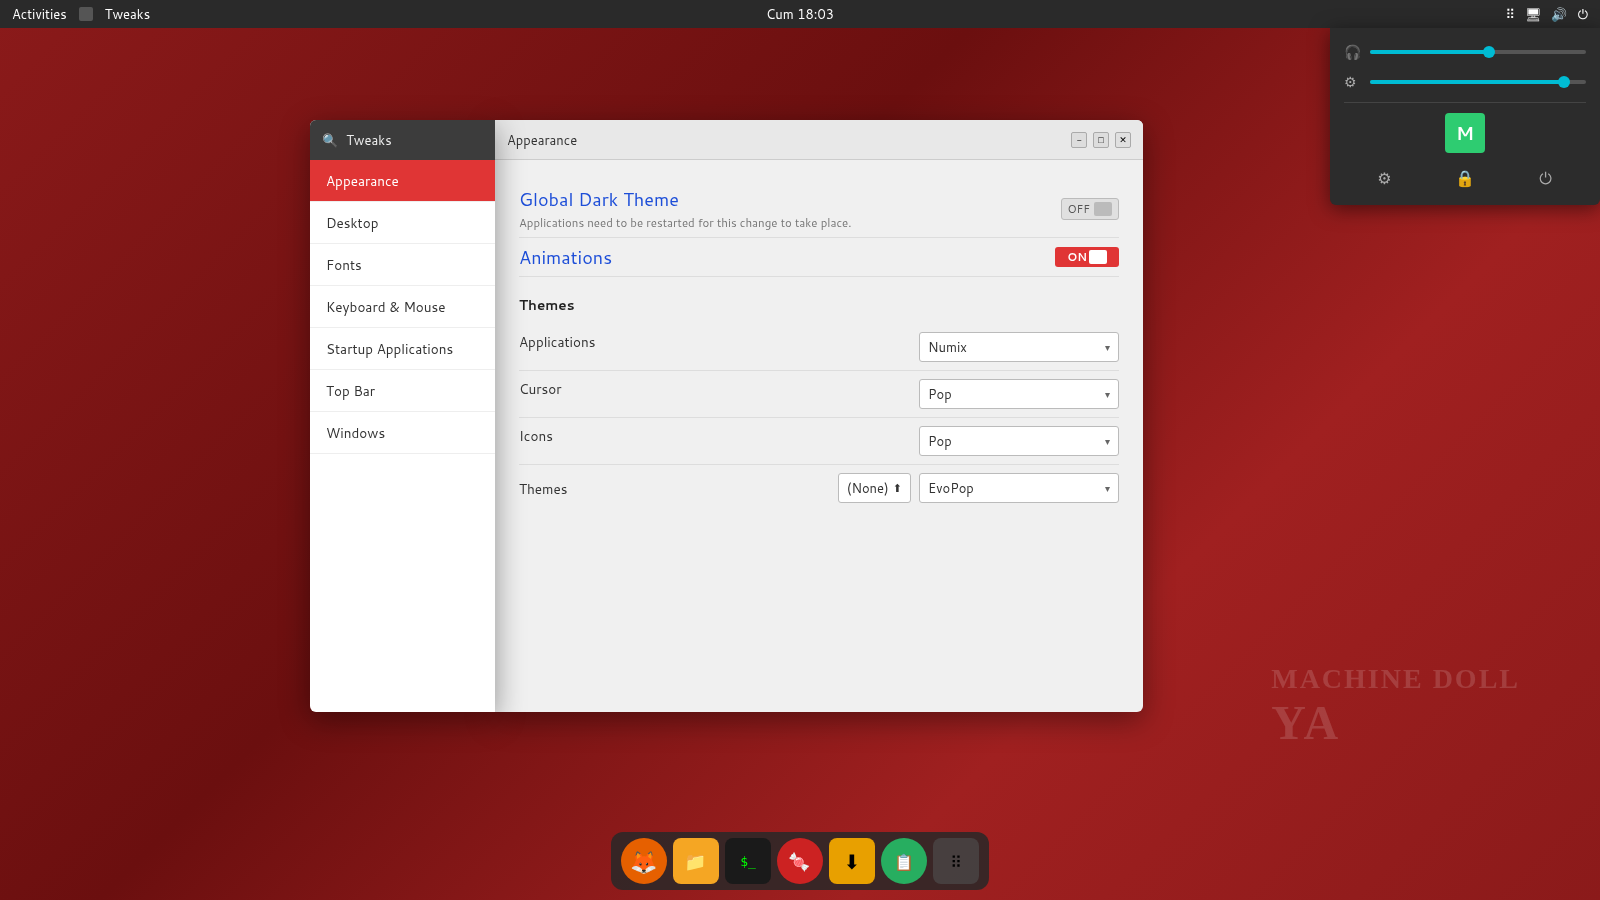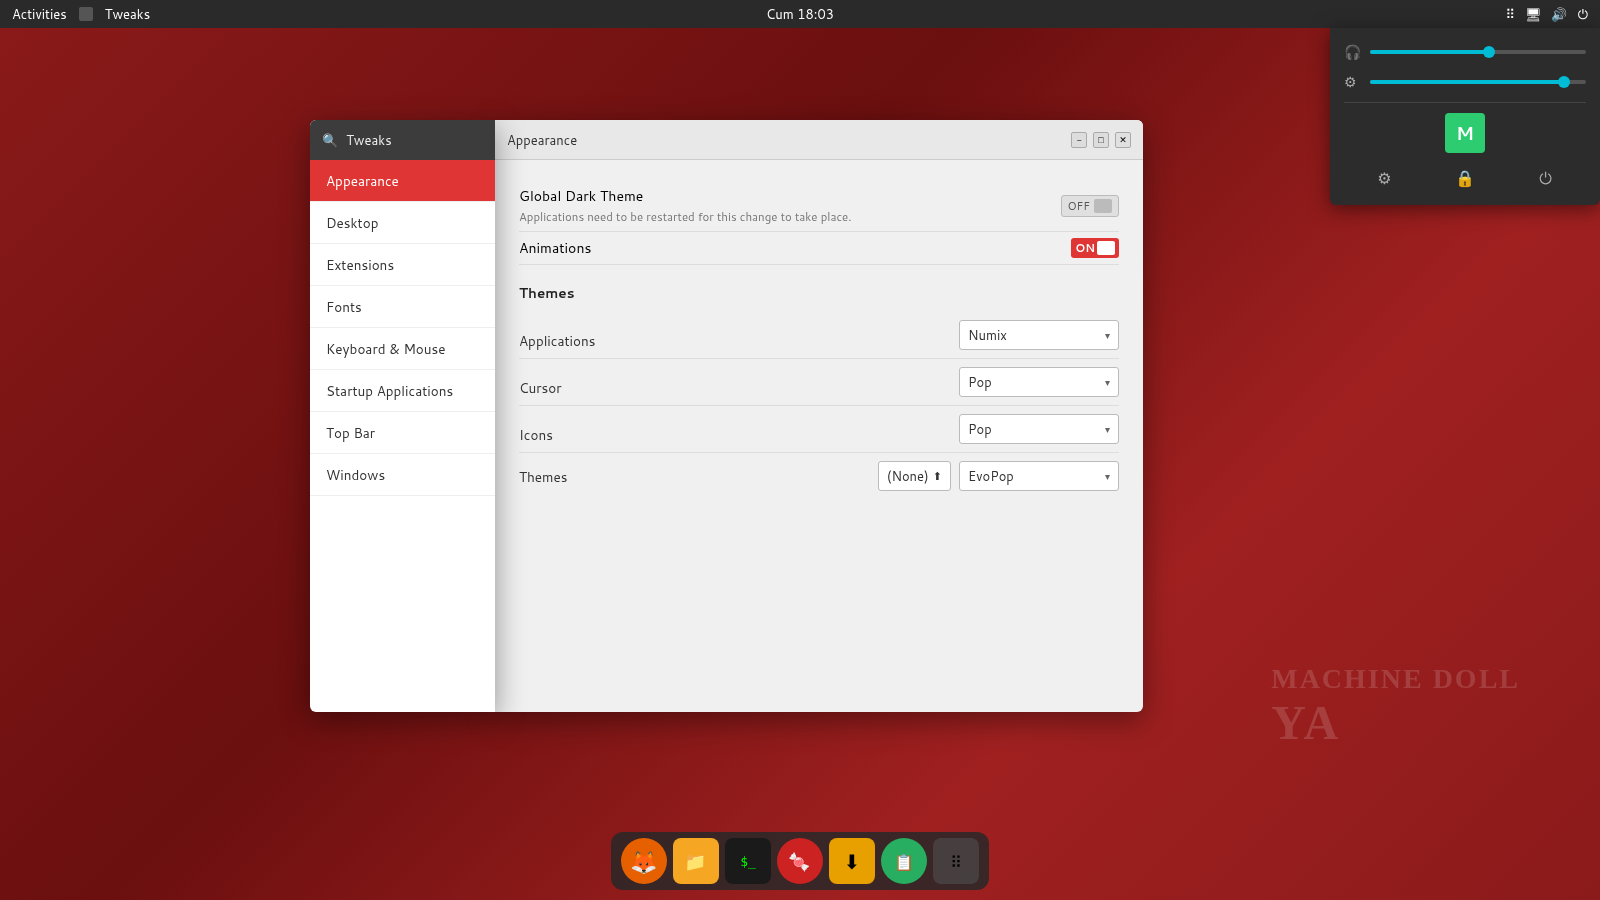--- a/index.html
+++ b/index.html
@@ -187,22 +187,22 @@
     
     .setting-row {
       display: flex;
       align-items: center;
       justify-content: space-between;
       padding: 6px 0;
       border-bottom: 1px solid #ddd;
     }
 
     .setting-label {
-      font-size: 14px;
-      color: #000000;
+      font-size: 18px;
+      color: #1d4ed8;
       font-weight: 500;
     }
 
     .setting-sublabel {
       font-size: 11.5px;
       color: #777;
       margin-top: 2px;
     }
 
     .toggle-off {
@@ -216,21 +216,21 @@
       color: #555;
       gap: 4px;
       cursor: pointer;
     }
 
     .toggle-on {
       display: flex;
       align-items: center;
       background: #e03535;
       border-radius: 3px;
-      padding: 2px 4px;
+      padding: 2px 12px;
       font-size: 11px;
       color: #fff;
       gap: 2px;
       cursor: pointer;
     }
 
     .toggle-on-text { font-weight: bold; }
     .toggle-on-knob {
       width: 18px;
       height: 14px;
@@ -240,33 +240,33 @@
 
     .section-title {
       font-size: 13.5px;
       font-weight: bold;
       color: #222;
       margin: 18px 0 10px 0;
     }
 
     .theme-row {
       display: flex;
-      align-items: flex-end;
+      align-items: flex-start;
       justify-content: space-between;
       padding: 8px 0;
       border-bottom: 1px solid #ddd;
     }
 
     .theme-label {
       font-size: 13.5px;
       color: #333;
     }
 
     .dropdown {
-      width: 160px;
+      width: 200px;
       height: 30px;
       border: 1px solid #bbb;
       border-radius: 3px;
       background: #fff;
       display: flex;
       align-items: center;
       justify-content: space-between;
       padding: 0 8px;
       cursor: pointer;
       font-size: 13px;
@@ -455,21 +455,20 @@
 </div>
 
 <div class="tweaks-sidebar-panel">
   <div class="tweaks-header-sidebar">
     <span style="cursor:pointer;">🔍</span>
     <span>Tweaks</span>
   </div>
   <nav class="sidebar-nav">
     <div class="sidebar-item active">Appearance</div>
     <div class="sidebar-item">Desktop</div>
-    <div class="sidebar-item">Extensions</div>
     <div class="sidebar-item">Fonts</div>
     <div class="sidebar-item">Keyboard &amp; Mouse</div>
     <div class="sidebar-item">Startup Applications</div>
     <div class="sidebar-item">Top Bar</div>
     <div class="sidebar-item">Windows</div>
   </nav>
 </div>
 
 <div class="tweaks-main">
   <div class="main-header">

